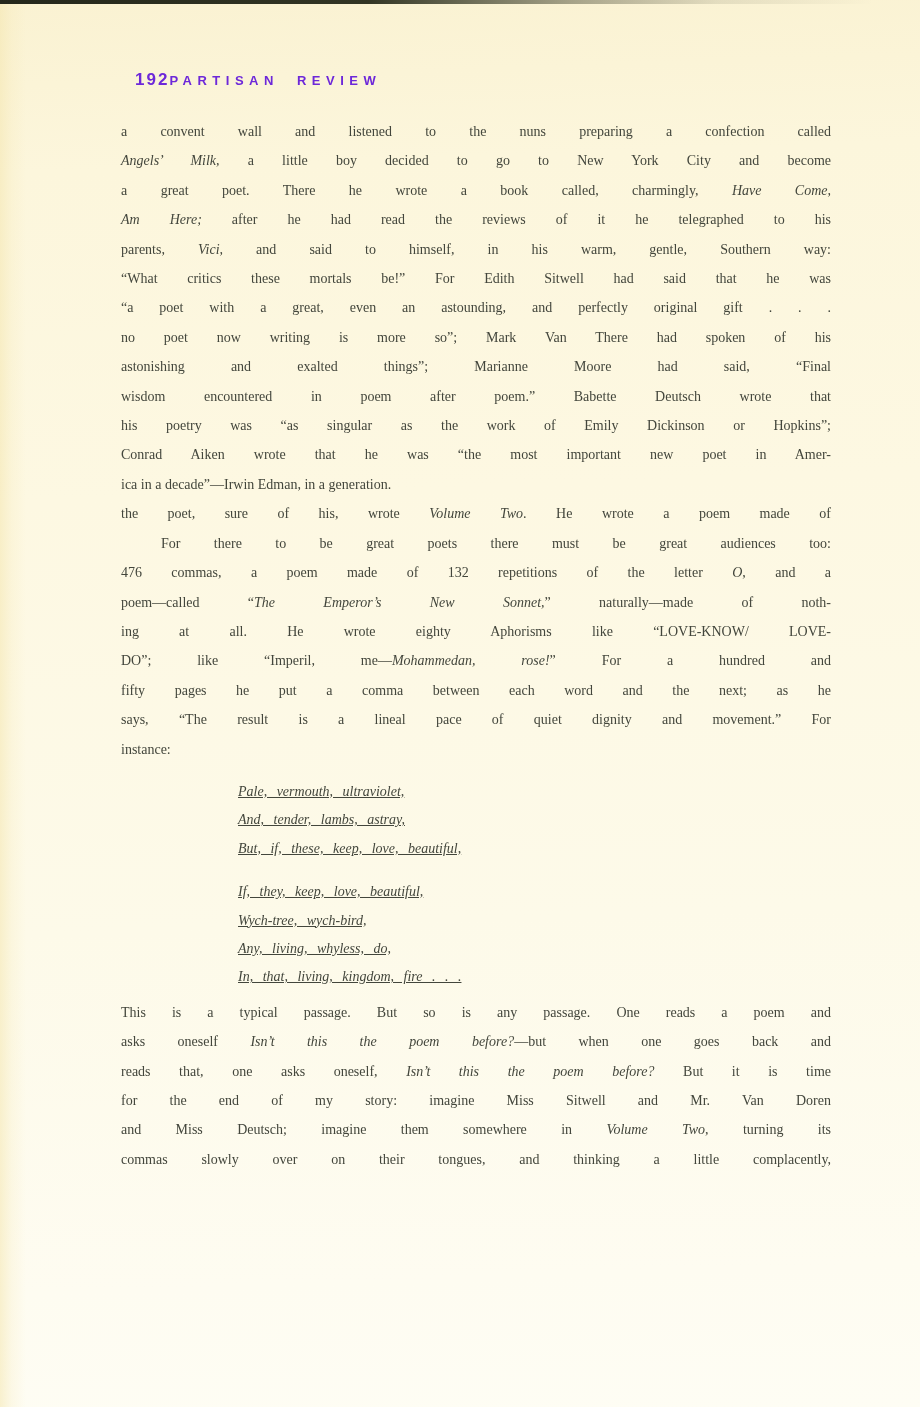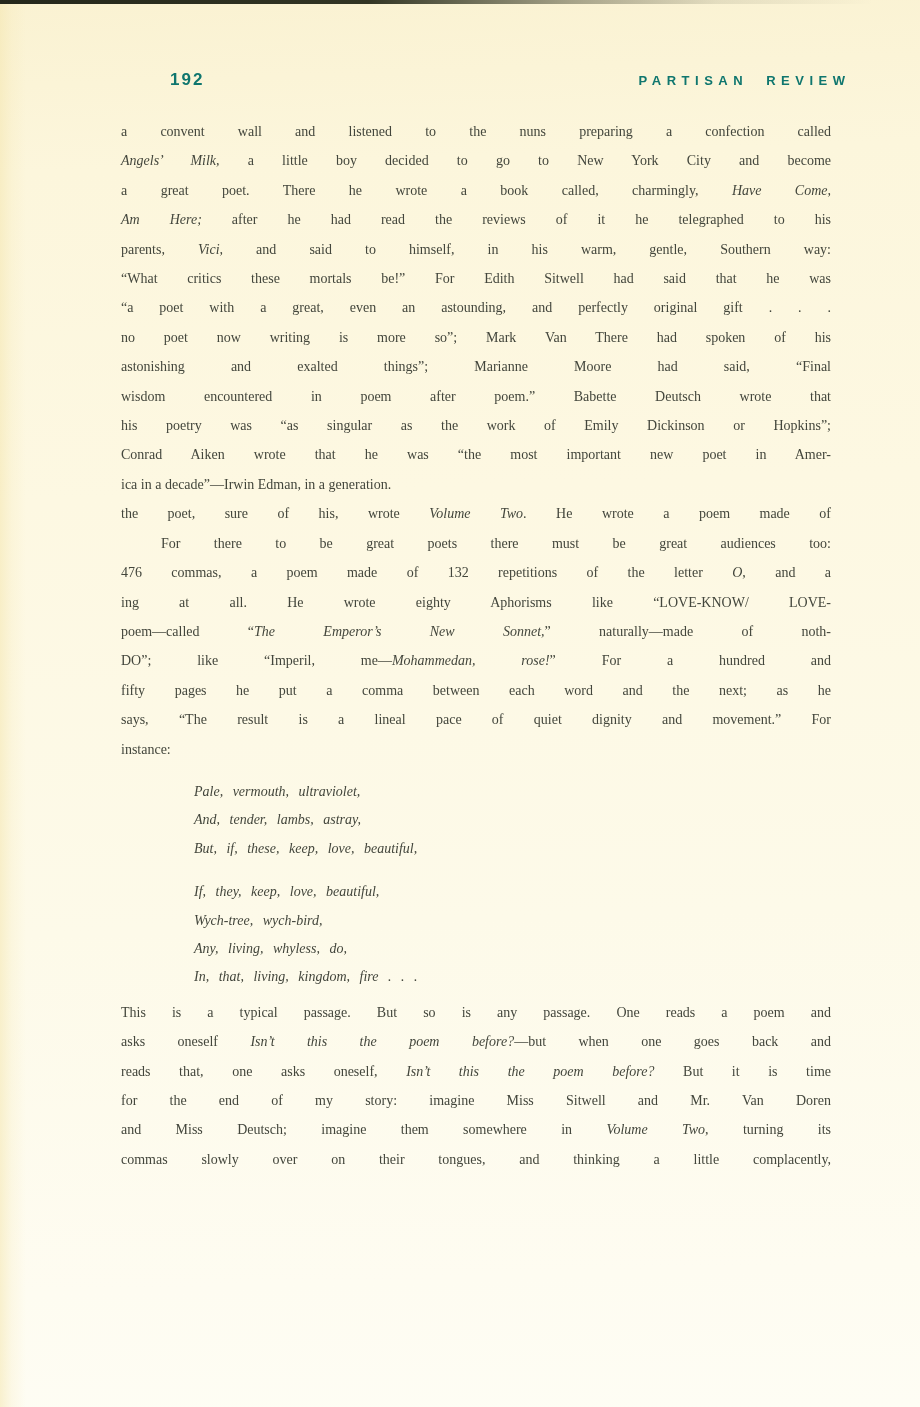--- a/index.html
+++ b/index.html
@@ -40,26 +40,25 @@
       rgba(244,230,176,0.55) 0%,
       rgba(244,230,176,0.20) 45%,
       rgba(244,230,176,0) 100%);
   }
   .running-head {
     position: absolute;
     top: 70px;
     left: 135px;
     right: 75px;
     display: flex;
-    justify-content: space-between;
+    justify-content: flex-start;
     align-items: baseline;
     font-family: "Liberation Sans", sans-serif;
     font-weight: bold;
-    color: #0f766e;
-    margin-left: 35px;
+    color: #6d28d9;
   }
   .page-number {
     font-size: 17px;
     letter-spacing: 2px;
   }
   .journal-title {
     font-size: 13px;
     letter-spacing: 5.5px;
     word-spacing: 9px;
     margin-right: -5.5px;
@@ -77,24 +76,25 @@
     text-align: justify;
     text-align-last: justify;
   }
   .block.paragraph .line.last {
     text-align-last: left;
   }
   .block.indent .line.first {
     text-indent: 40px;
   }
   .block.verse {
-    margin-left: 73px;
+    margin-left: 117px;
     margin-top: 14px;
     line-height: 28.4px;
     word-spacing: 6px;
+    text-decoration: underline;
   }
   .block.verse + .block.verse {
     margin-top: 15px;
   }
   .block.verse + .block.paragraph {
     margin-top: 6px;
   }
   .line { white-space: normal; }
   i { font-style: italic; }
 </style>
@@ -122,22 +122,22 @@
       <div class="line"><span>astonishing and exalted things”; Marianne Moore had said, “Final</span></div>
       <div class="line"><span>wisdom encountered in poem after poem.” Babette Deutsch wrote that</span></div>
       <div class="line"><span>his poetry was “as singular as the work of Emily Dickinson or Hopkins”;</span></div>
       <div class="line"><span>Conrad Aiken wrote that he was “the most important new poet in Amer-</span></div>
       <div class="line last"><span>ica in a decade”—Irwin Edman, in a generation.</span></div>
     </div>
     <div class="block paragraph indent">
       <div class="line"><span>the poet, sure of his, wrote </span><i>Volume Two</i><span>. He wrote a poem made of</span></div>
       <div class="line first"><span>For there to be great poets there must be great audiences too:</span></div>
       <div class="line"><span>476 commas, a poem made of 132 repetitions of the letter </span><i>O</i><span>, and a</span></div>
+      <div class="line"><span>poem—called “</span><i>The Emperor’s New Sonnet,</i><span>” naturally—made of noth-</span></div>
       <div class="line"><span>ing at all. He wrote eighty Aphorisms like “LOVE-KNOW/ LOVE-</span></div>
-      <div class="line"><span>poem—called “</span><i>The Emperor’s New Sonnet,</i><span>” naturally—made of noth-</span></div>
       <div class="line"><span>DO”; like “Imperil, me—</span><i>Mohammedan, rose!</i><span>” For a hundred and</span></div>
       <div class="line"><span>fifty pages he put a comma between each word and the next; as he</span></div>
       <div class="line"><span>says, “The result is a lineal pace of quiet dignity and movement.” For</span></div>
       <div class="line last"><span>instance:</span></div>
     </div>
     <div class="block verse">
       <div class="line first"><i>Pale, vermouth, ultraviolet,</i></div>
       <div class="line"><i>And, tender, lambs, astray,</i></div>
       <div class="line"><i>But, if, these, keep, love, beautiful,</i></div>
     </div>

